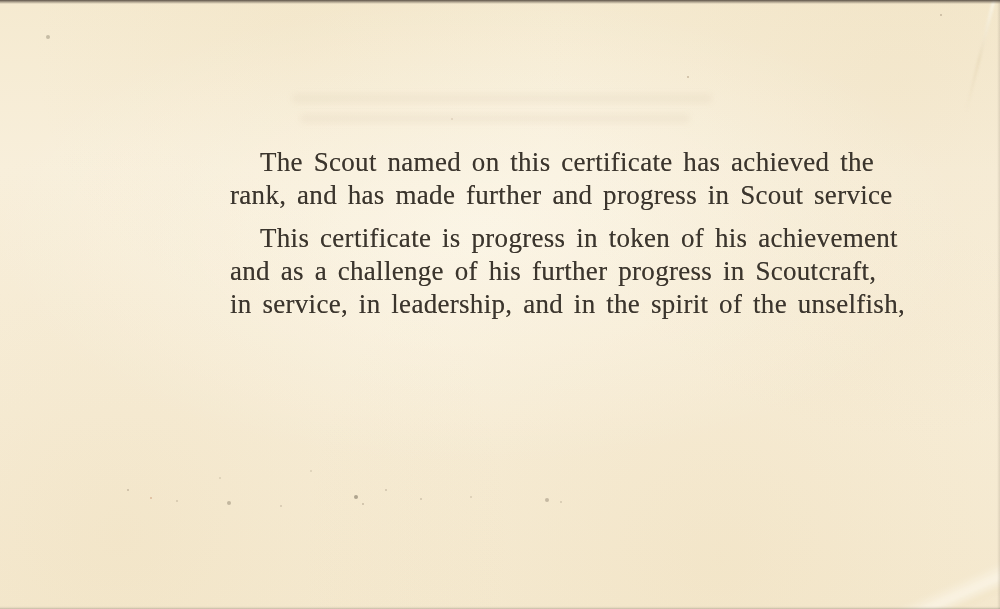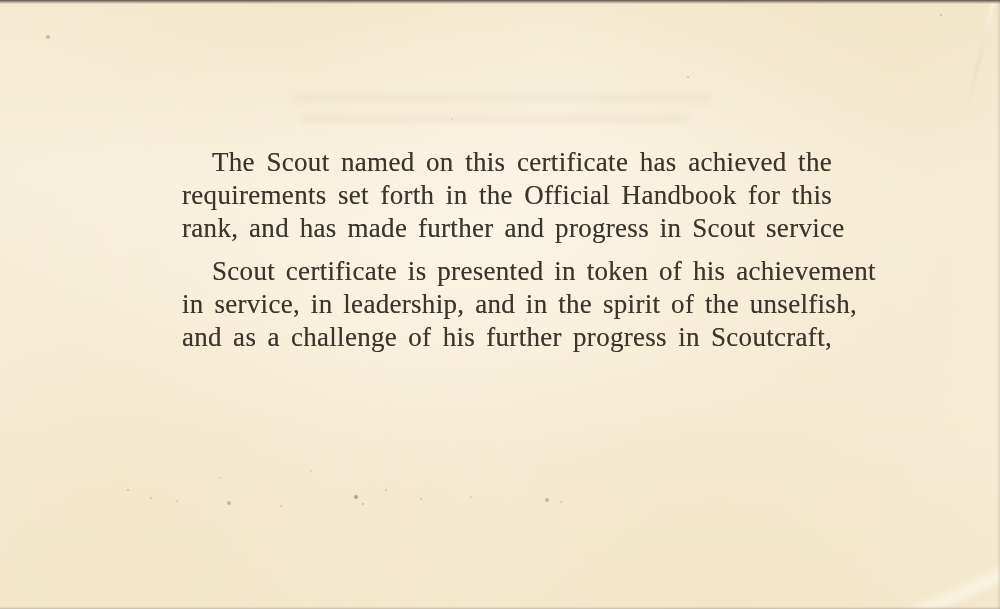--- a/index.html
+++ b/index.html
@@ -88,43 +88,43 @@
     font-size: 27px;
     line-height: 33px;
     font-weight: 400;
     color: #3b352d;
     letter-spacing: 0.3px;
     word-spacing: 0.14em;
     text-align: justify;
     text-align-last: justify;
     text-shadow: 0 0 0.5px rgba(59,53,45,0.55);
     white-space: nowrap;
+    margin-left: 48px;
   }
   .line.first { text-indent: 30px; }
   .line.last  { text-align-last: left; }
 </style>
 </head>
 <body>
 
 <div class="scan">
   <div class="card">
 
     <div class="ghost-line ghost-1"></div>
     <div class="ghost-line ghost-2"></div>
 
     <div class="text-block">
       <div class="para">
         <div class="line first">The Scout named on this certificate has achieved the</div>
-        <div class="line">requirements set forth in the Official Handbook for this</div>
         <div class="line">rank, and has made further and progress in Scout service</div>
       </div>
       <div class="para">
-        <div class="line first">Scout certificate is presented in token of his achievement</div>
+        <div class="line first">This certificate is progress in token of his achievement</div>
+        <div class="line">and as a challenge of his further progress in Scoutcraft,</div>
         <div class="line">in service, in leadership, and in the spirit of the unselfish,</div>
-        <div class="line">and as a challenge of his further progress in Scoutcraft,</div>
       </div>
     </div>
 
     <div class="specks"></div>
     <div class="crease-top-right"></div>
     <div class="fold-bottom-right"></div>
     <div class="edge-right"></div>
     <div class="edge-bottom"></div>
     <div class="edge-top"></div>
   </div>

